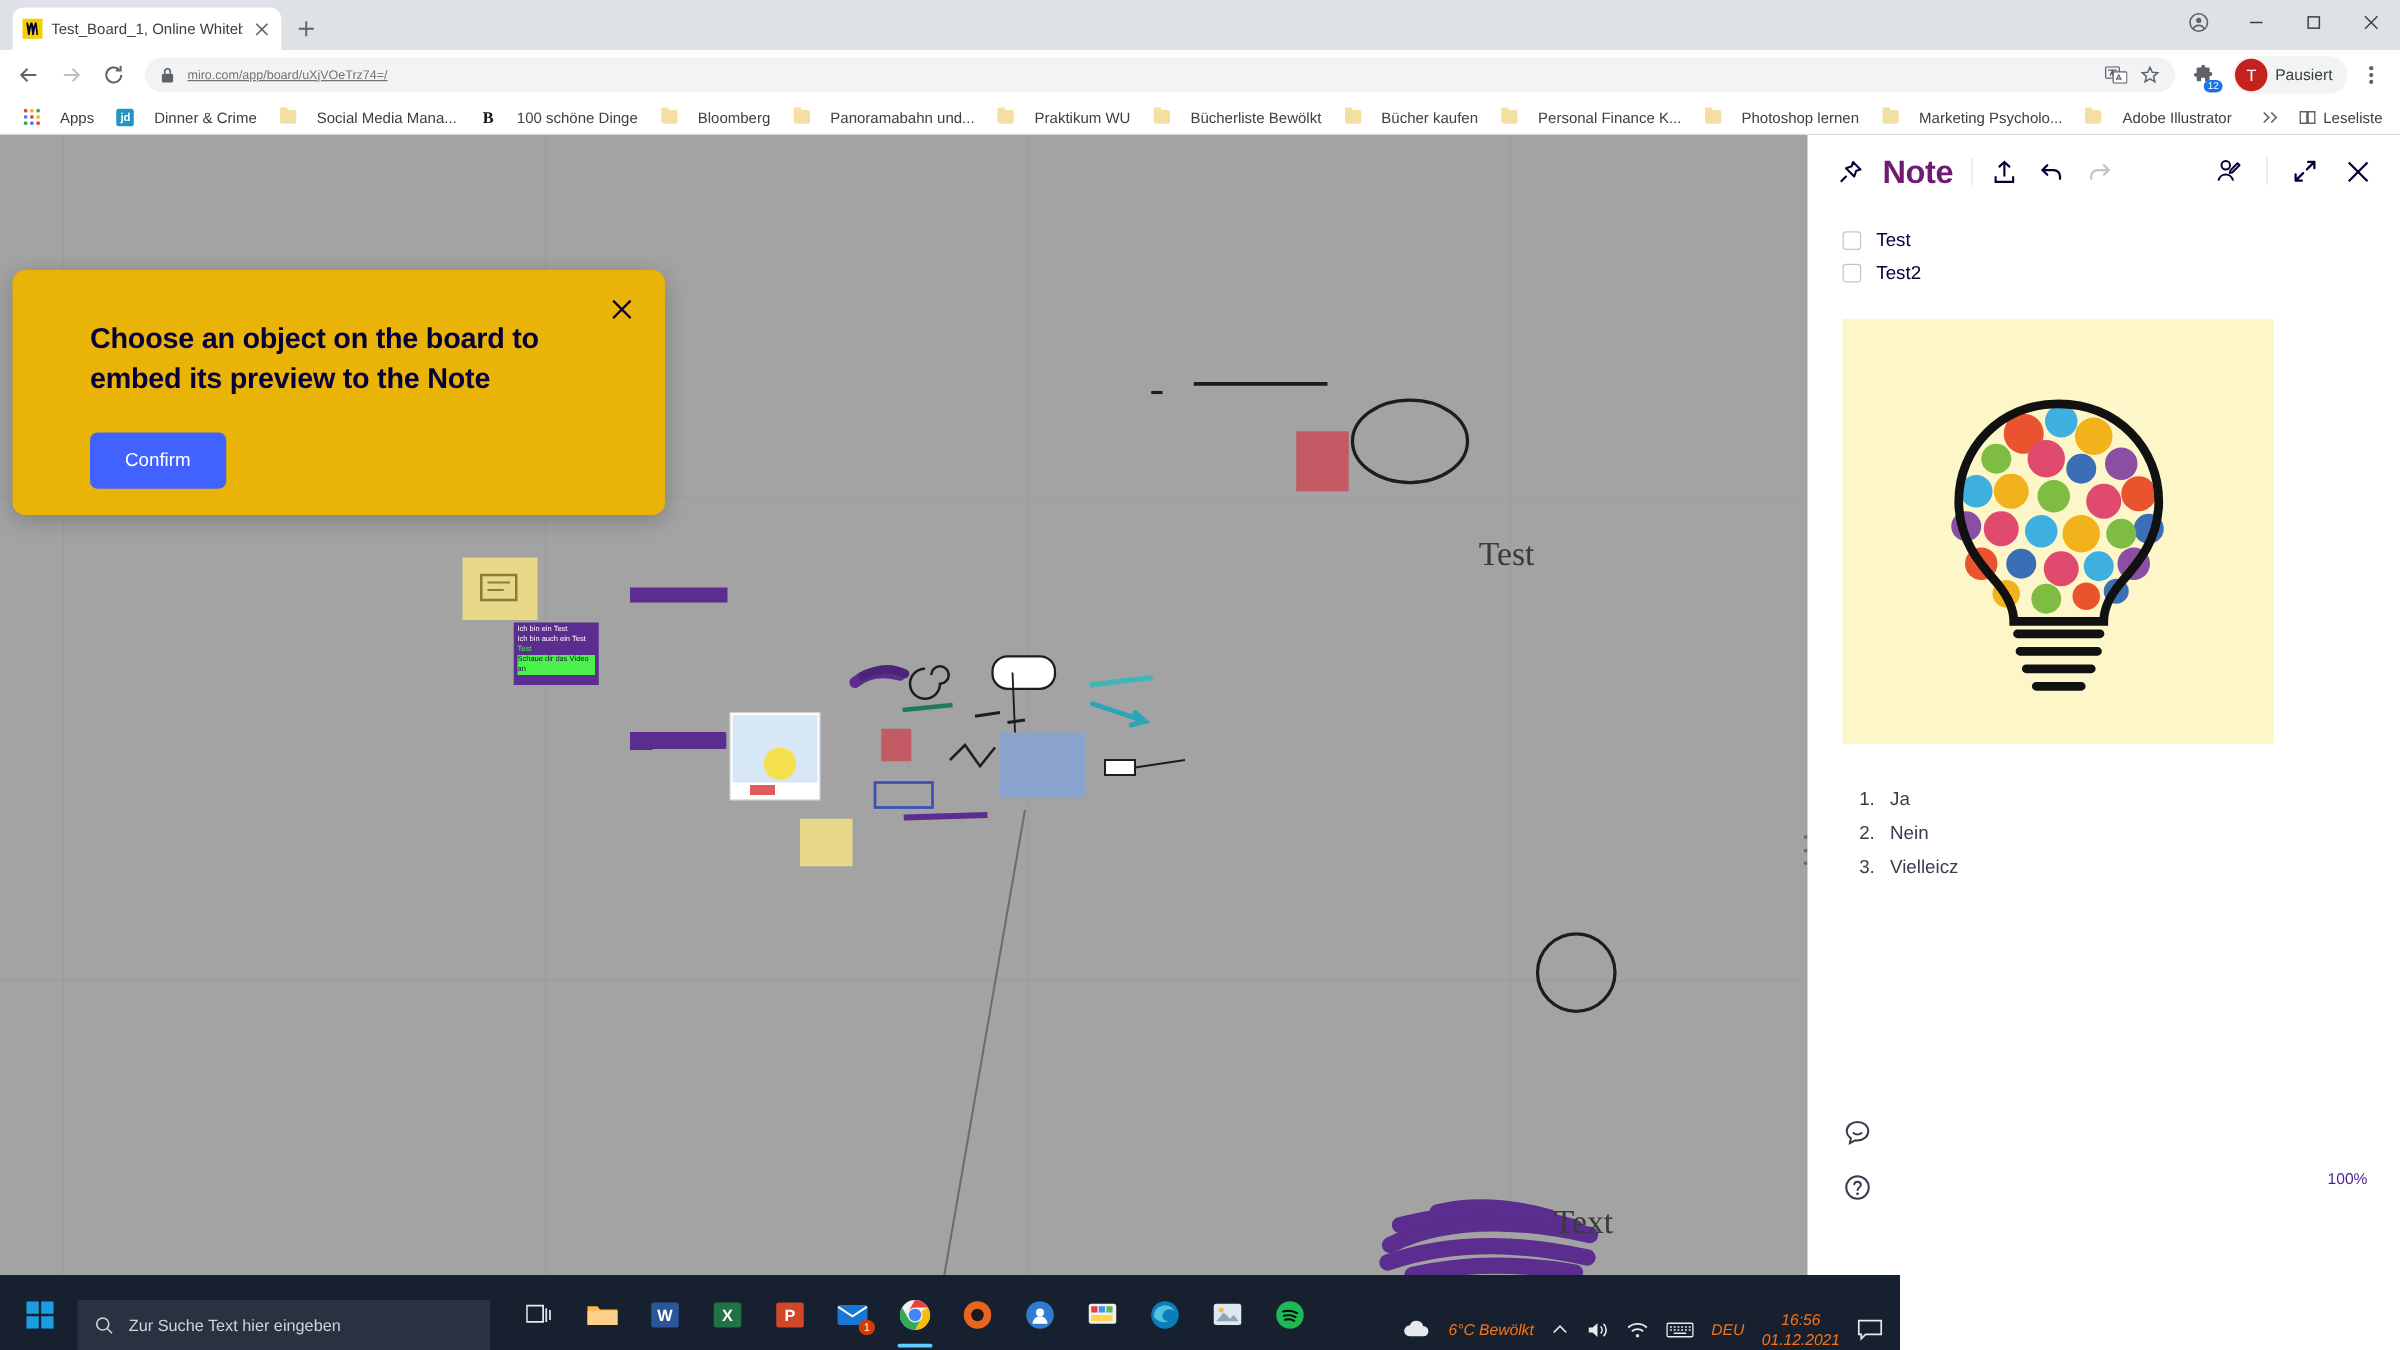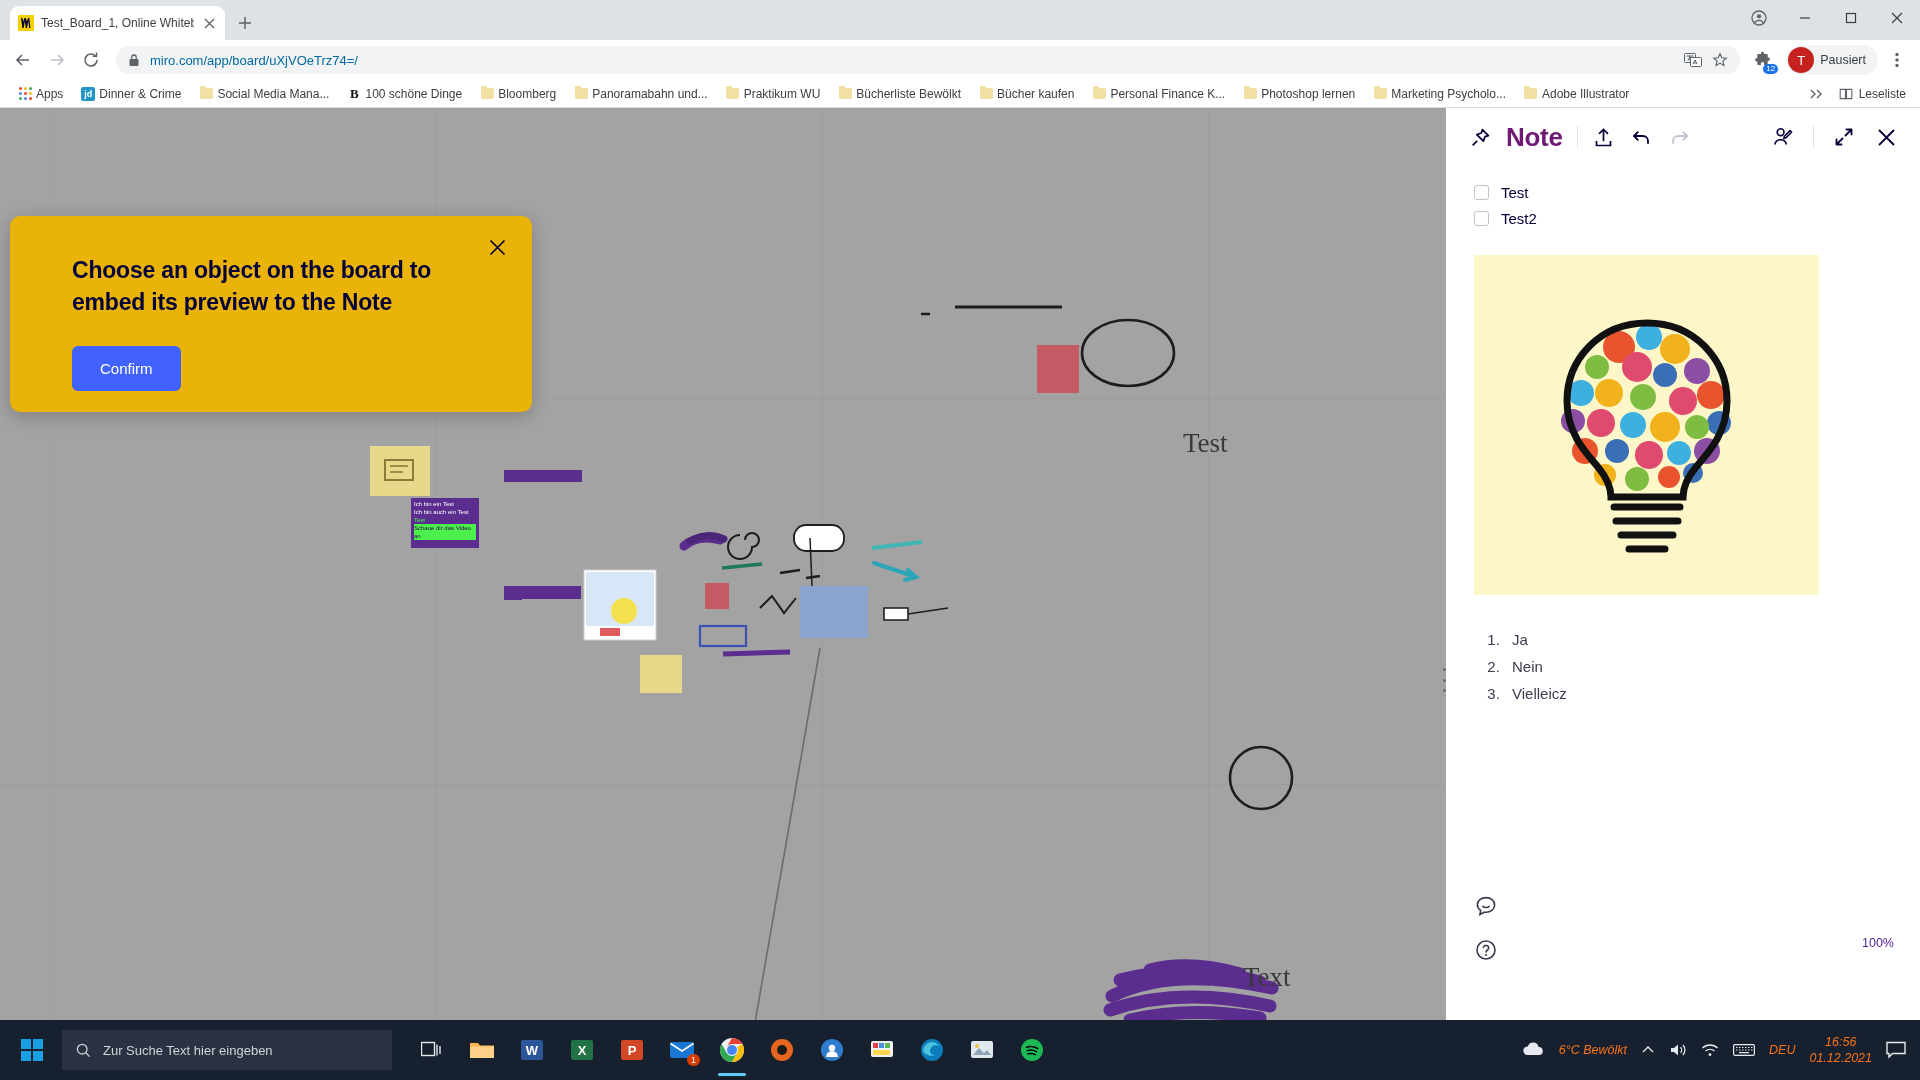--- a/index.html
+++ b/index.html
@@ -23,33 +23,33 @@
   .wincontrols { position:absolute; right:0; top:0; height:36px; display:flex; align-items:center; }
   .wincontrols .wbtn { width:46px; height:32px; display:flex;align-items:center;justify-content:center; color:#3c4043;}
 
   .toolbar { height:40px; background:#fff; display:flex; align-items:center; padding:0 8px; gap:4px; }
   .navbtn { width:30px;height:30px; display:flex;align-items:center;justify-content:center; color:#5f6368; border-radius:50%; flex:0 0 30px;}
   .navbtn.disabled { color:#bdc1c6; }
   .omnibox {
     flex:1; height:28px; background:#f1f3f4; border-radius:14px; display:flex; align-items:center;
     padding:0 12px; gap:10px; margin:0 6px; position:relative;
   }
-  .omnibox .url { font-size:13px; color:#0369a1; flex:1; }
+  .omnibox .url { font-size:10px; color:#737373; flex:1;text-decoration:underline; }
   .omni-right { display:flex; align-items:center; gap:10px; }
   .profile-chip {
     display:flex; align-items:center; gap:6px; background:#f1f3f4; border-radius:16px;
     height:30px; padding:2px 12px 2px 2px; margin-left:6px;
   }
   .avatar { width:26px;height:26px;border-radius:50%; background:#c5221f; color:#fff; font-size:13px; display:flex;align-items:center;justify-content:center; }
   .profile-name { font-size:12.5px; color:#3c4043; }
   .ext-badge { position:relative; width:26px;height:26px; display:flex;align-items:center;justify-content:center;}
   .ext-badge .cnt { position:absolute; bottom:-1px; right:-2px; background:#1a73e8; color:#fff; font-size:8px; border-radius:7px; padding:0 3px; line-height:10px;}
 
   .bookmarks { height:28px; background:#fff; display:flex; align-items:center; padding:0 10px; gap:2px; border-bottom:1px solid #dadce0; font-size:12px; color:#3c4043; overflow:hidden;}
-  .bm { display:flex; align-items:center; gap:4px; padding:3px 8px; border-radius:4px; white-space:nowrap; }
+  .bm { display:flex; align-items:center; gap:16px; padding:3px 8px; border-radius:4px; white-space:nowrap; }
   .bm-ico { width:14px;height:14px; flex:0 0 14px; display:flex;align-items:center;justify-content:center; }
   .folder-ico { width:13px;height:11px; background:#f2dfa2; border-radius:1px 2px 2px 2px; position:relative; }
   .folder-ico:after{content:"";position:absolute;left:0;top:-2px;width:6px;height:2px;background:#f2dfa2;border-radius:1px 1px 0 0;}
   .apps-grid { display:grid; grid-template-columns:repeat(3,3px); grid-template-rows:repeat(3,3px); gap:2px;}
   .apps-grid i { background:#ea4335; border-radius:50%; display:block; width:3px;height:3px;}
   .apps-grid i:nth-child(2){background:#fbbc04}.apps-grid i:nth-child(3){background:#34a853}
   .apps-grid i:nth-child(4){background:#4285f4}.apps-grid i:nth-child(5){background:#ea4335}.apps-grid i:nth-child(6){background:#fbbc04}
   .apps-grid i:nth-child(7){background:#34a853}.apps-grid i:nth-child(8){background:#4285f4}.apps-grid i:nth-child(9){background:#ea4335}
   .bm-jd { width:14px;height:14px;background:#2196c4;color:#fff;font-size:9px;font-weight:bold;display:flex;align-items:center;justify-content:center;border-radius:2px;}
   .bm-b { font-family:"Liberation Serif", serif; font-weight:bold; font-size:13px; color:#111;}
@@ -90,21 +90,21 @@
   .ol li { font-size:15px; color:#3b3b4f; margin-bottom:10px; padding-left:8px;}
   .np-foot { position:absolute; left:28px; bottom:58px; display:flex; flex-direction:column; gap:20px;}
   .np-foot .np-ic { color:#3b3b4f; }
   .np-zoom { position:absolute; right:26px; bottom:70px; font-size:12.5px; color:#4c1d95;}
 
   
   .drag-handle { position:absolute; left:1440px; top:560px; width:8px; height:24px; display:flex; flex-direction:column; justify-content:space-between; align-items:center;}
   .drag-handle i{ width:3px;height:3px;background:#6b6b6b;border-radius:50%;display:block;}
 
   
-  .taskbar { position:absolute; left:0; top:1020px; width:1920px; height:60px; background:#17202e; display:flex; align-items:center; padding:0 4px;}
+  .taskbar { position:absolute; left:0; top:1020px; width:1520px; height:60px; background:#17202e; display:flex; align-items:flex-end; padding:0 4px;}
   .tb-start { width:56px;height:56px; display:flex;align-items:center;justify-content:center;}
   .tb-search { width:330px; height:40px; background:#2a3242; border-radius:0; display:flex; align-items:center; gap:12px; padding:0 14px; margin-left:2px;}
   .tb-search span { font-size:13px; color:#cfd3da; }
   .tb-icons { display:flex; align-items:center; gap:2px; margin-left:16px;}
   .tb-ic { width:48px;height:56px; display:flex;align-items:center;justify-content:center; position:relative;}
   .tb-ic .badge { position:absolute; right:6px; bottom:12px; background:#d83b01; color:#fff; font-size:9px; border-radius:8px; padding:0 4px; line-height:12px;}
   .tb-ic.active:after{content:"";position:absolute;bottom:2px;left:10px;right:10px;height:3px;background:#60cdff;border-radius:2px;}
   .tray { margin-left:auto; display:flex; align-items:center; gap:14px; padding-right:10px; color:#f97316; font-size:12.5px;font-style:italic;}
   .tray-clock { text-align:center; line-height:16px; font-size:12.5px;}
 

